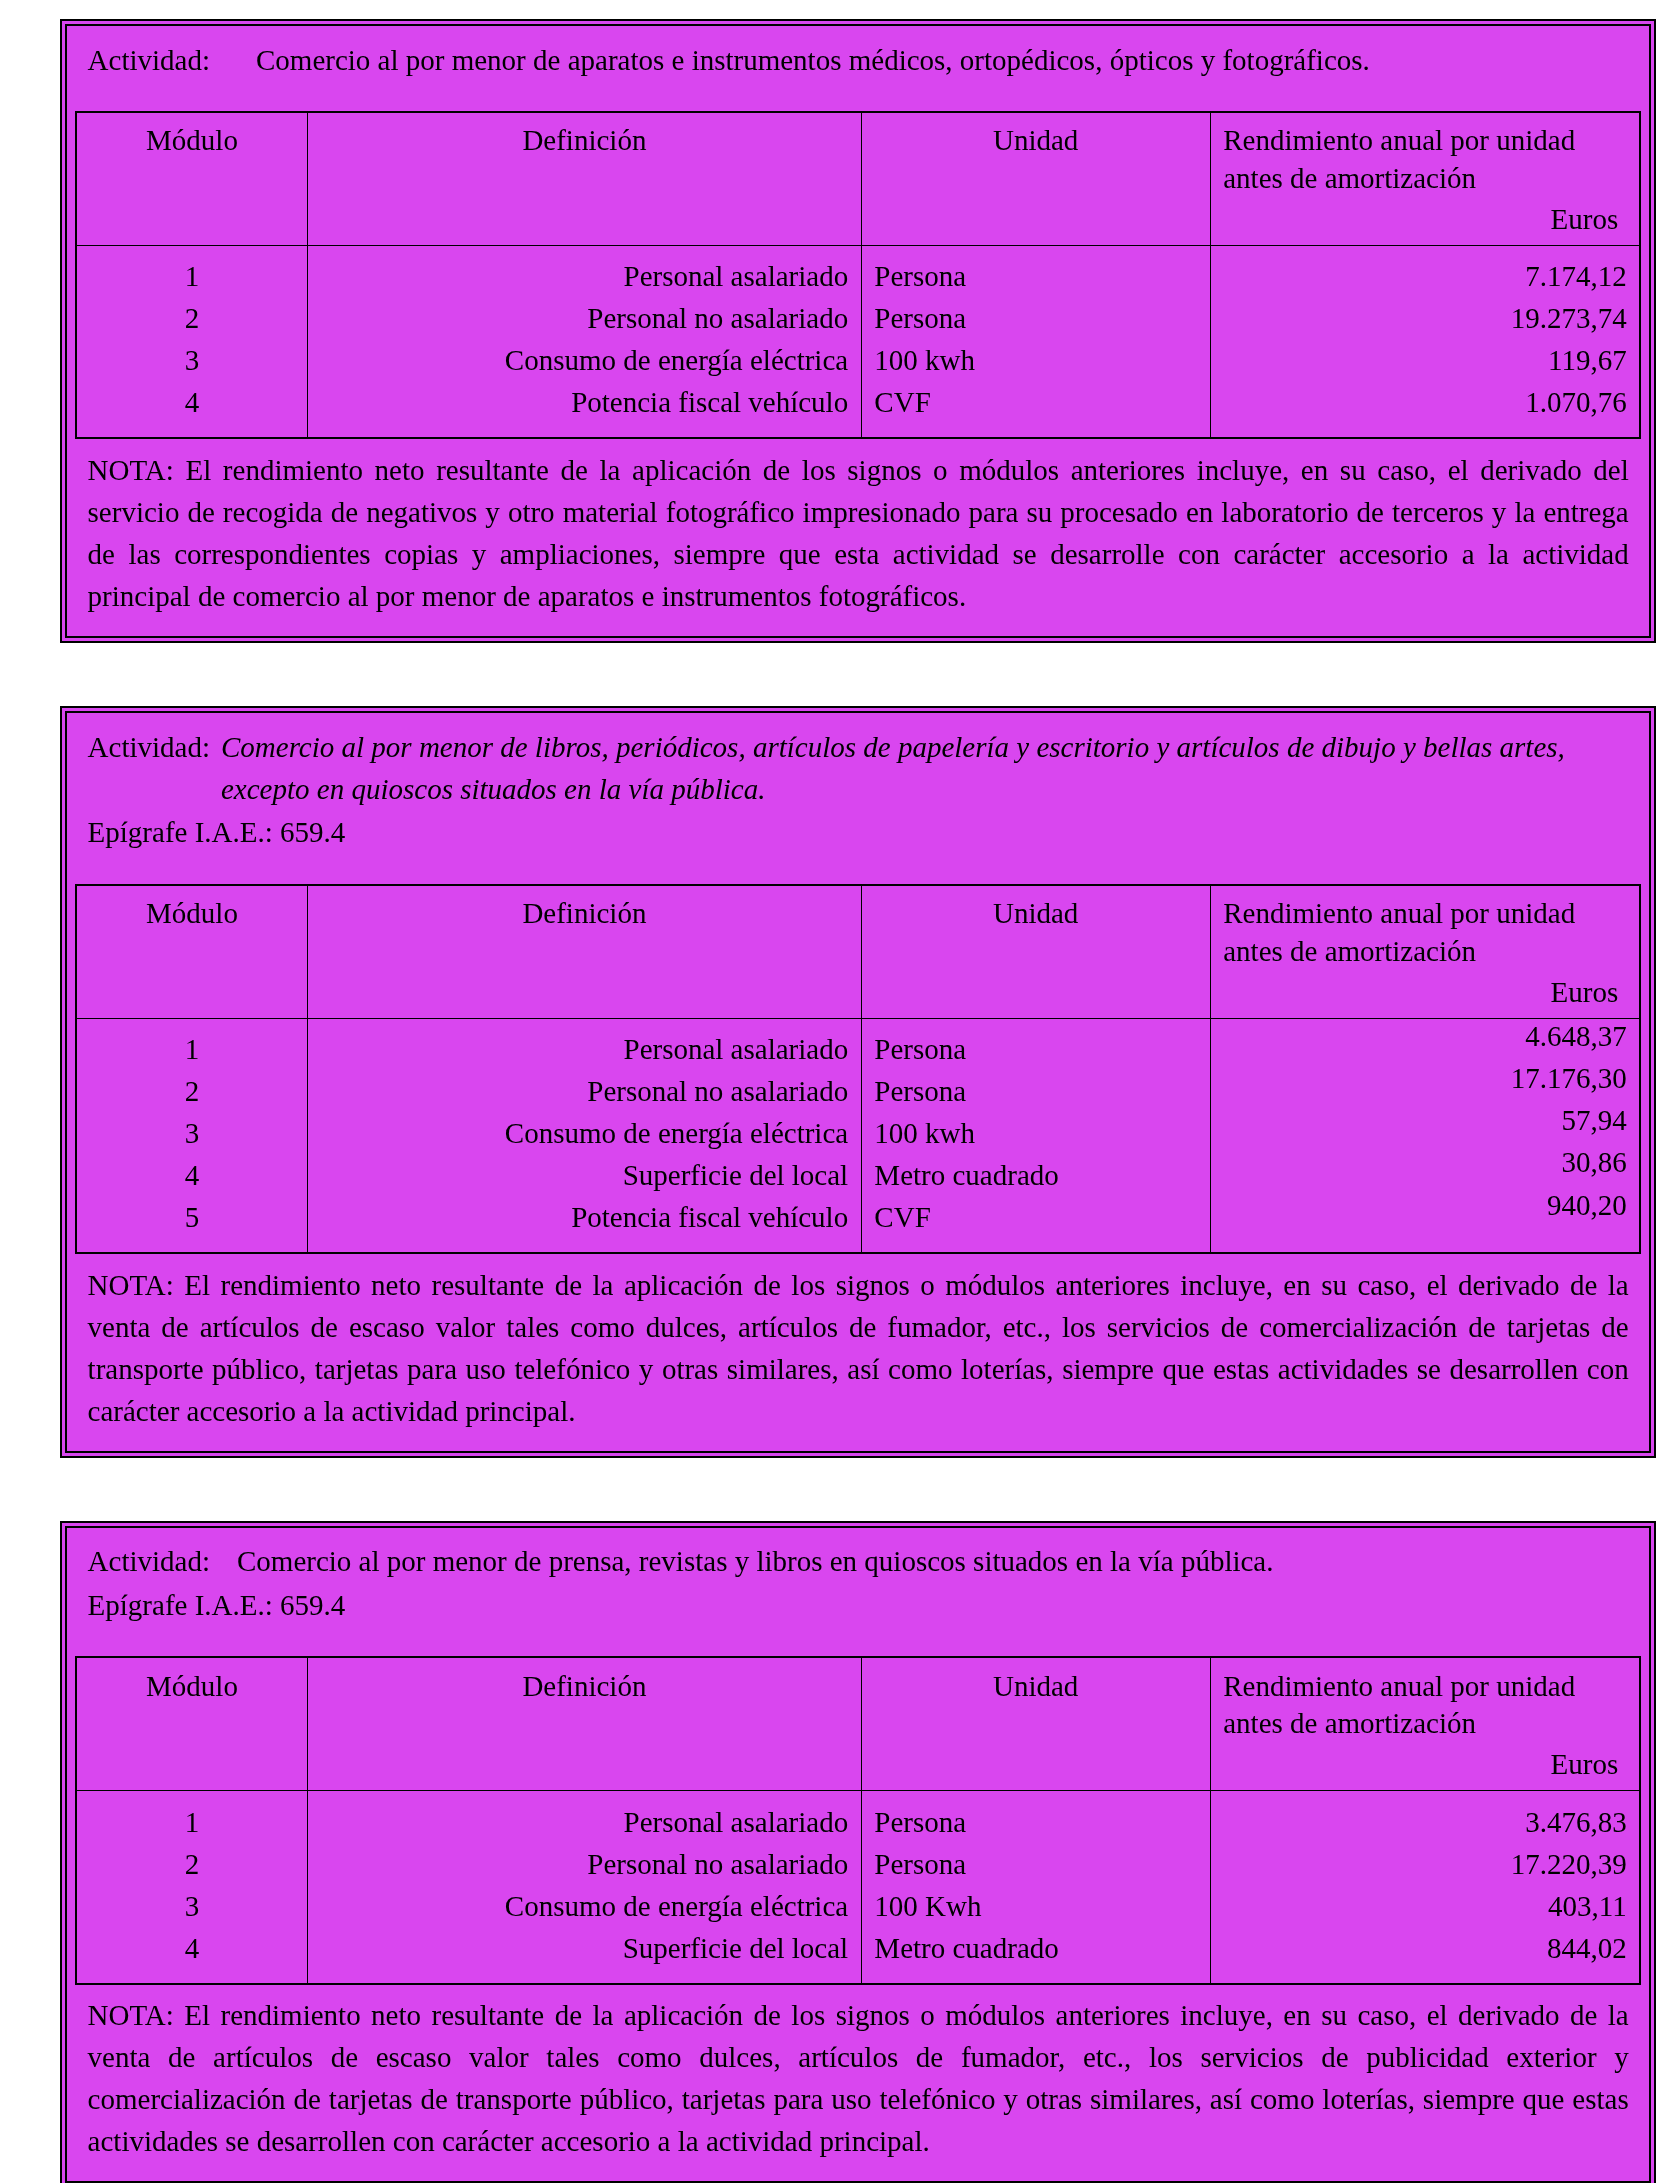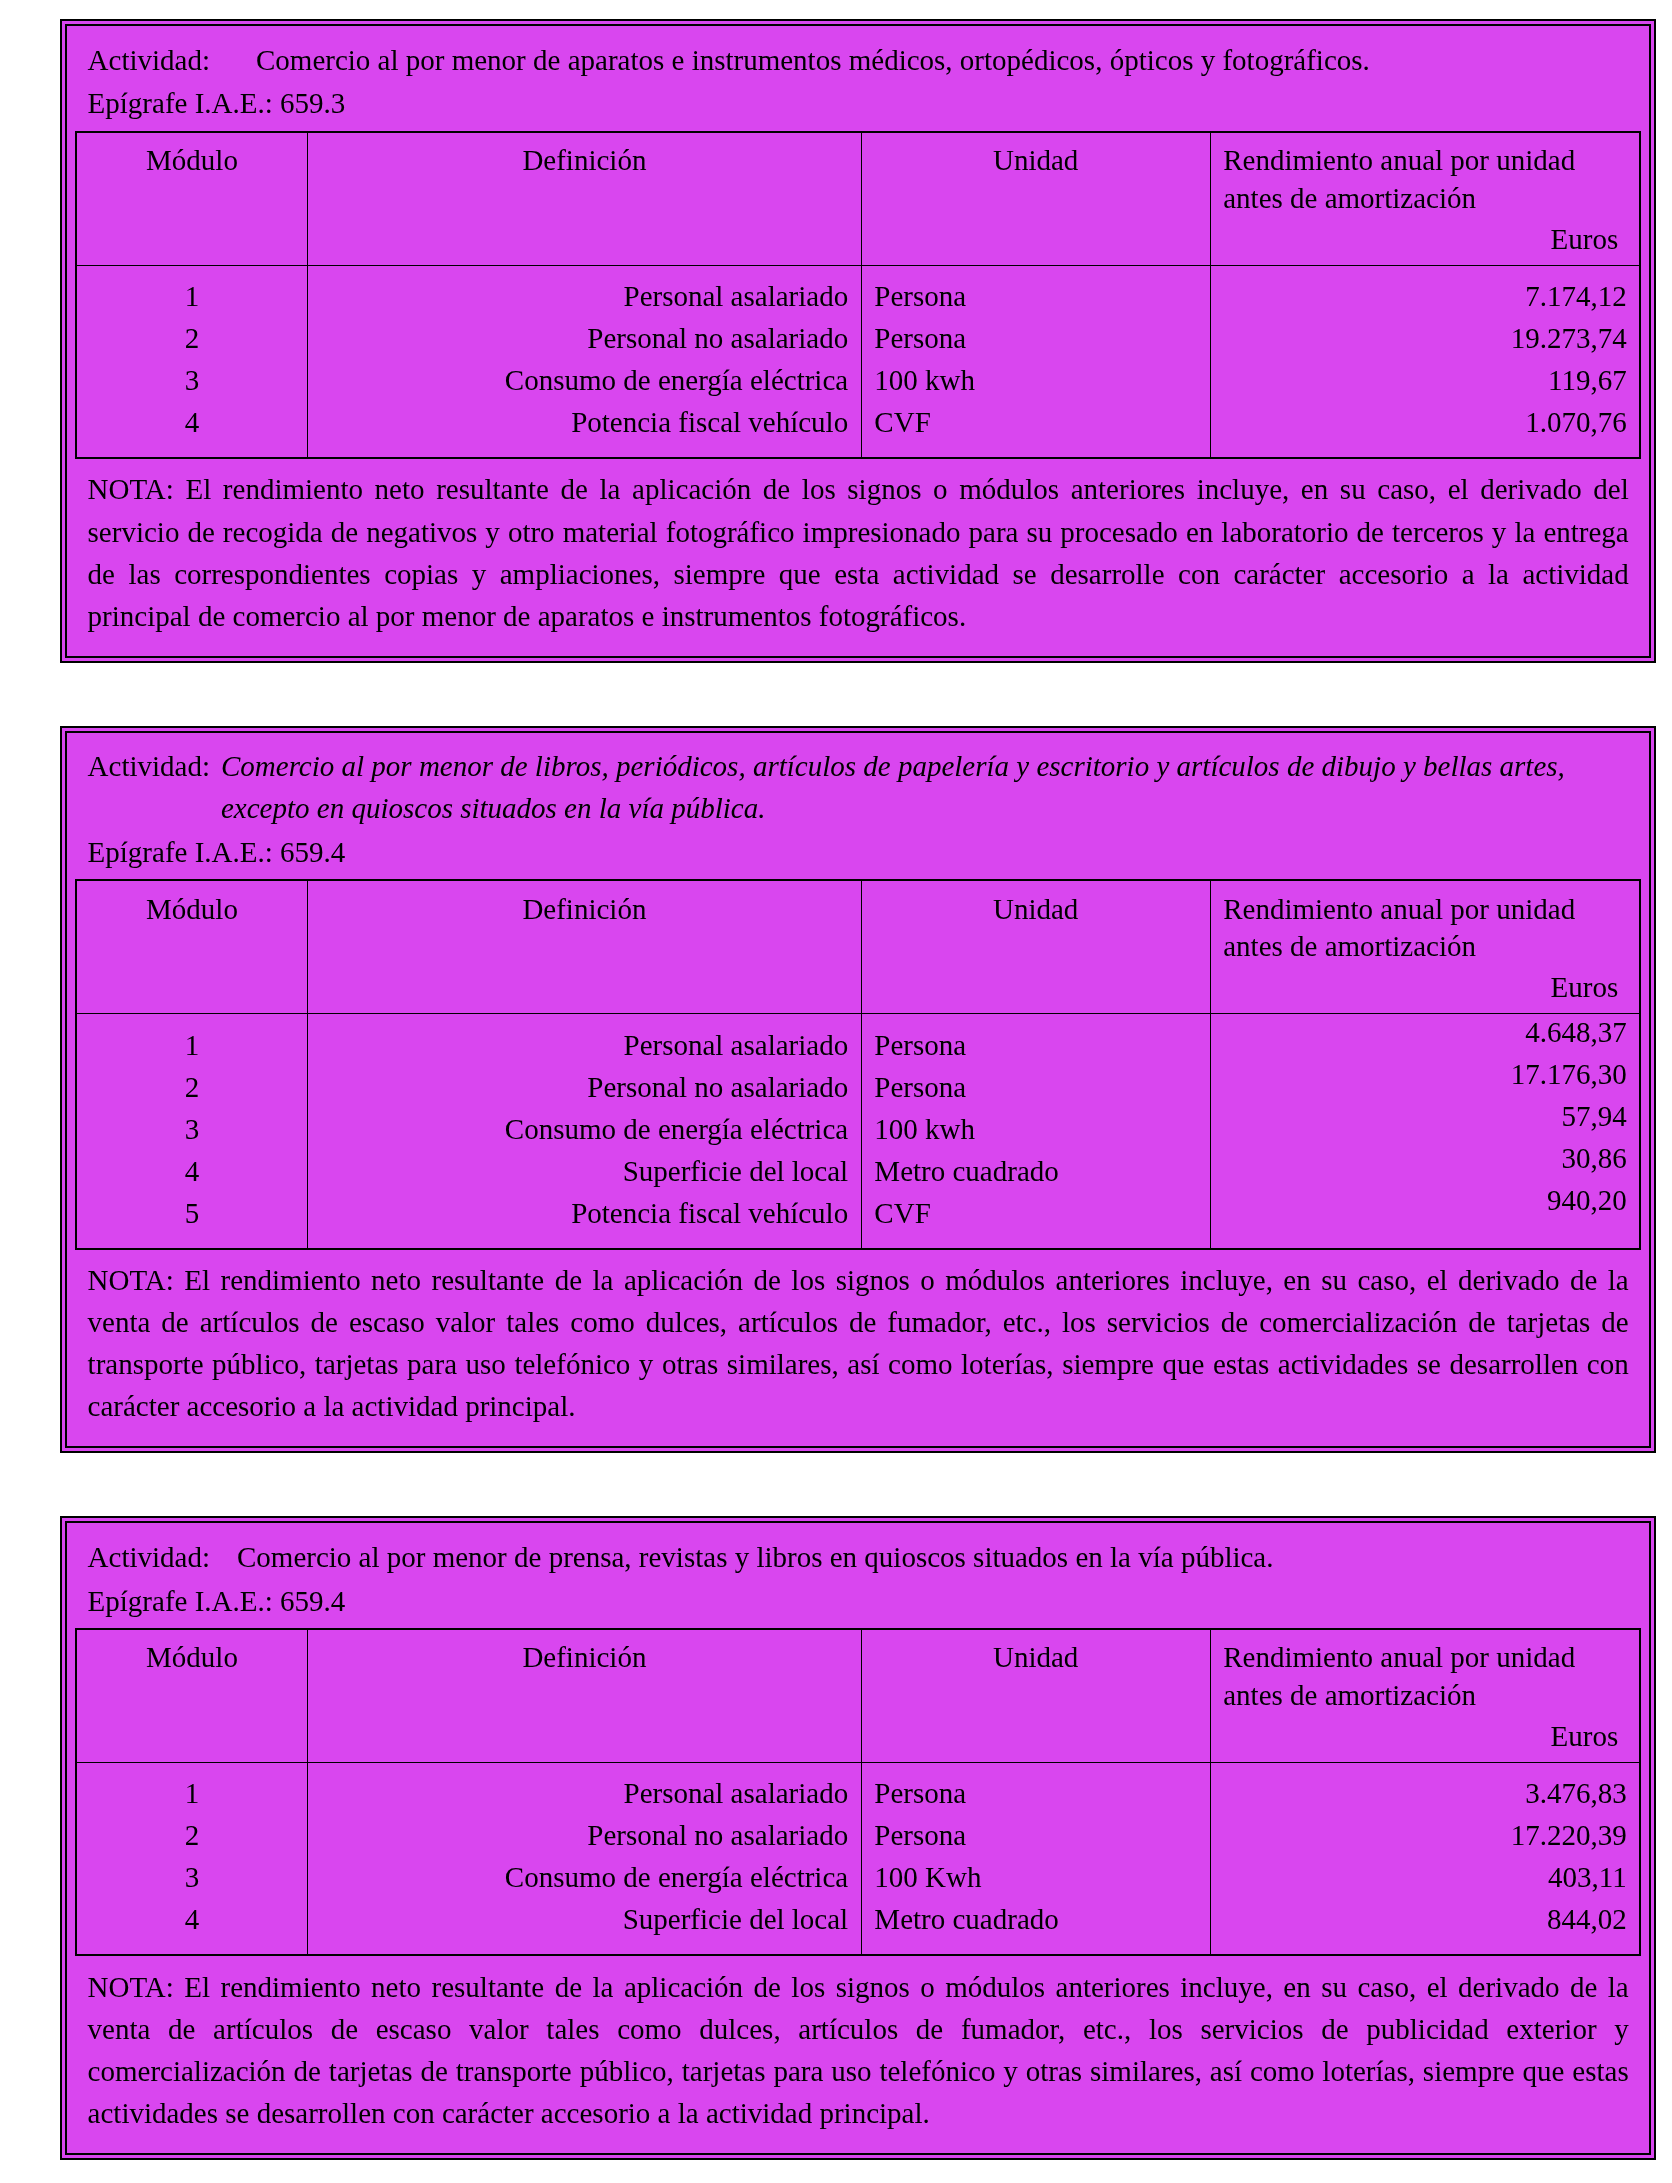--- a/index.html
+++ b/index.html
@@ -36,20 +36,21 @@
   .block-idx-0 .actividad-text { padding-left: 46px; }
   .block-idx-1 .actividad-text { padding-left: 11px; font-style: italic; }
   .block-idx-2 .actividad-text { padding-left: 27px; }
   .epigrafe { margin-top: 1.6px; }
 
   table.modules-table {
     width: 100%;
     border-collapse: collapse;
     border: 2.4px solid #000;
     table-layout: fixed;
+    margin-top: 24px;
   }
   col.col-modulo      { width: 14.8%; }
   col.col-definicion  { width: 35.4%; }
   col.col-unidad      { width: 22.3%; }
   col.col-rendimiento { width: 27.5%; }
 
   th, td { border-left: 1.6px solid #000; }
   th:first-child, td:first-child { border-left: none; }
 
   thead th {
@@ -87,21 +88,20 @@
 </head>
 <body style="background: rgb(255, 255, 255); color: rgb(0, 0, 0);">
 
 <section class="block-outer block-idx-0">
   <div class="block-inner">
     <header class="block-header">
       <div class="actividad-row">
         <span class="actividad-label">Actividad:</span>
         <span class="actividad-text">Comercio al por menor de aparatos e instrumentos médicos, ortopédicos, ópticos y fotográficos.</span>
       </div>
-      <div class="epigrafe">Epígrafe I.A.E.: 659.3</div>
     </header>
     <table class="modules-table">
       <colgroup>
         <col class="col-modulo">
           <col class="col-definicion">
           <col class="col-unidad">
           <col class="col-rendimiento">
       </colgroup>
       <thead>
         <tr>

